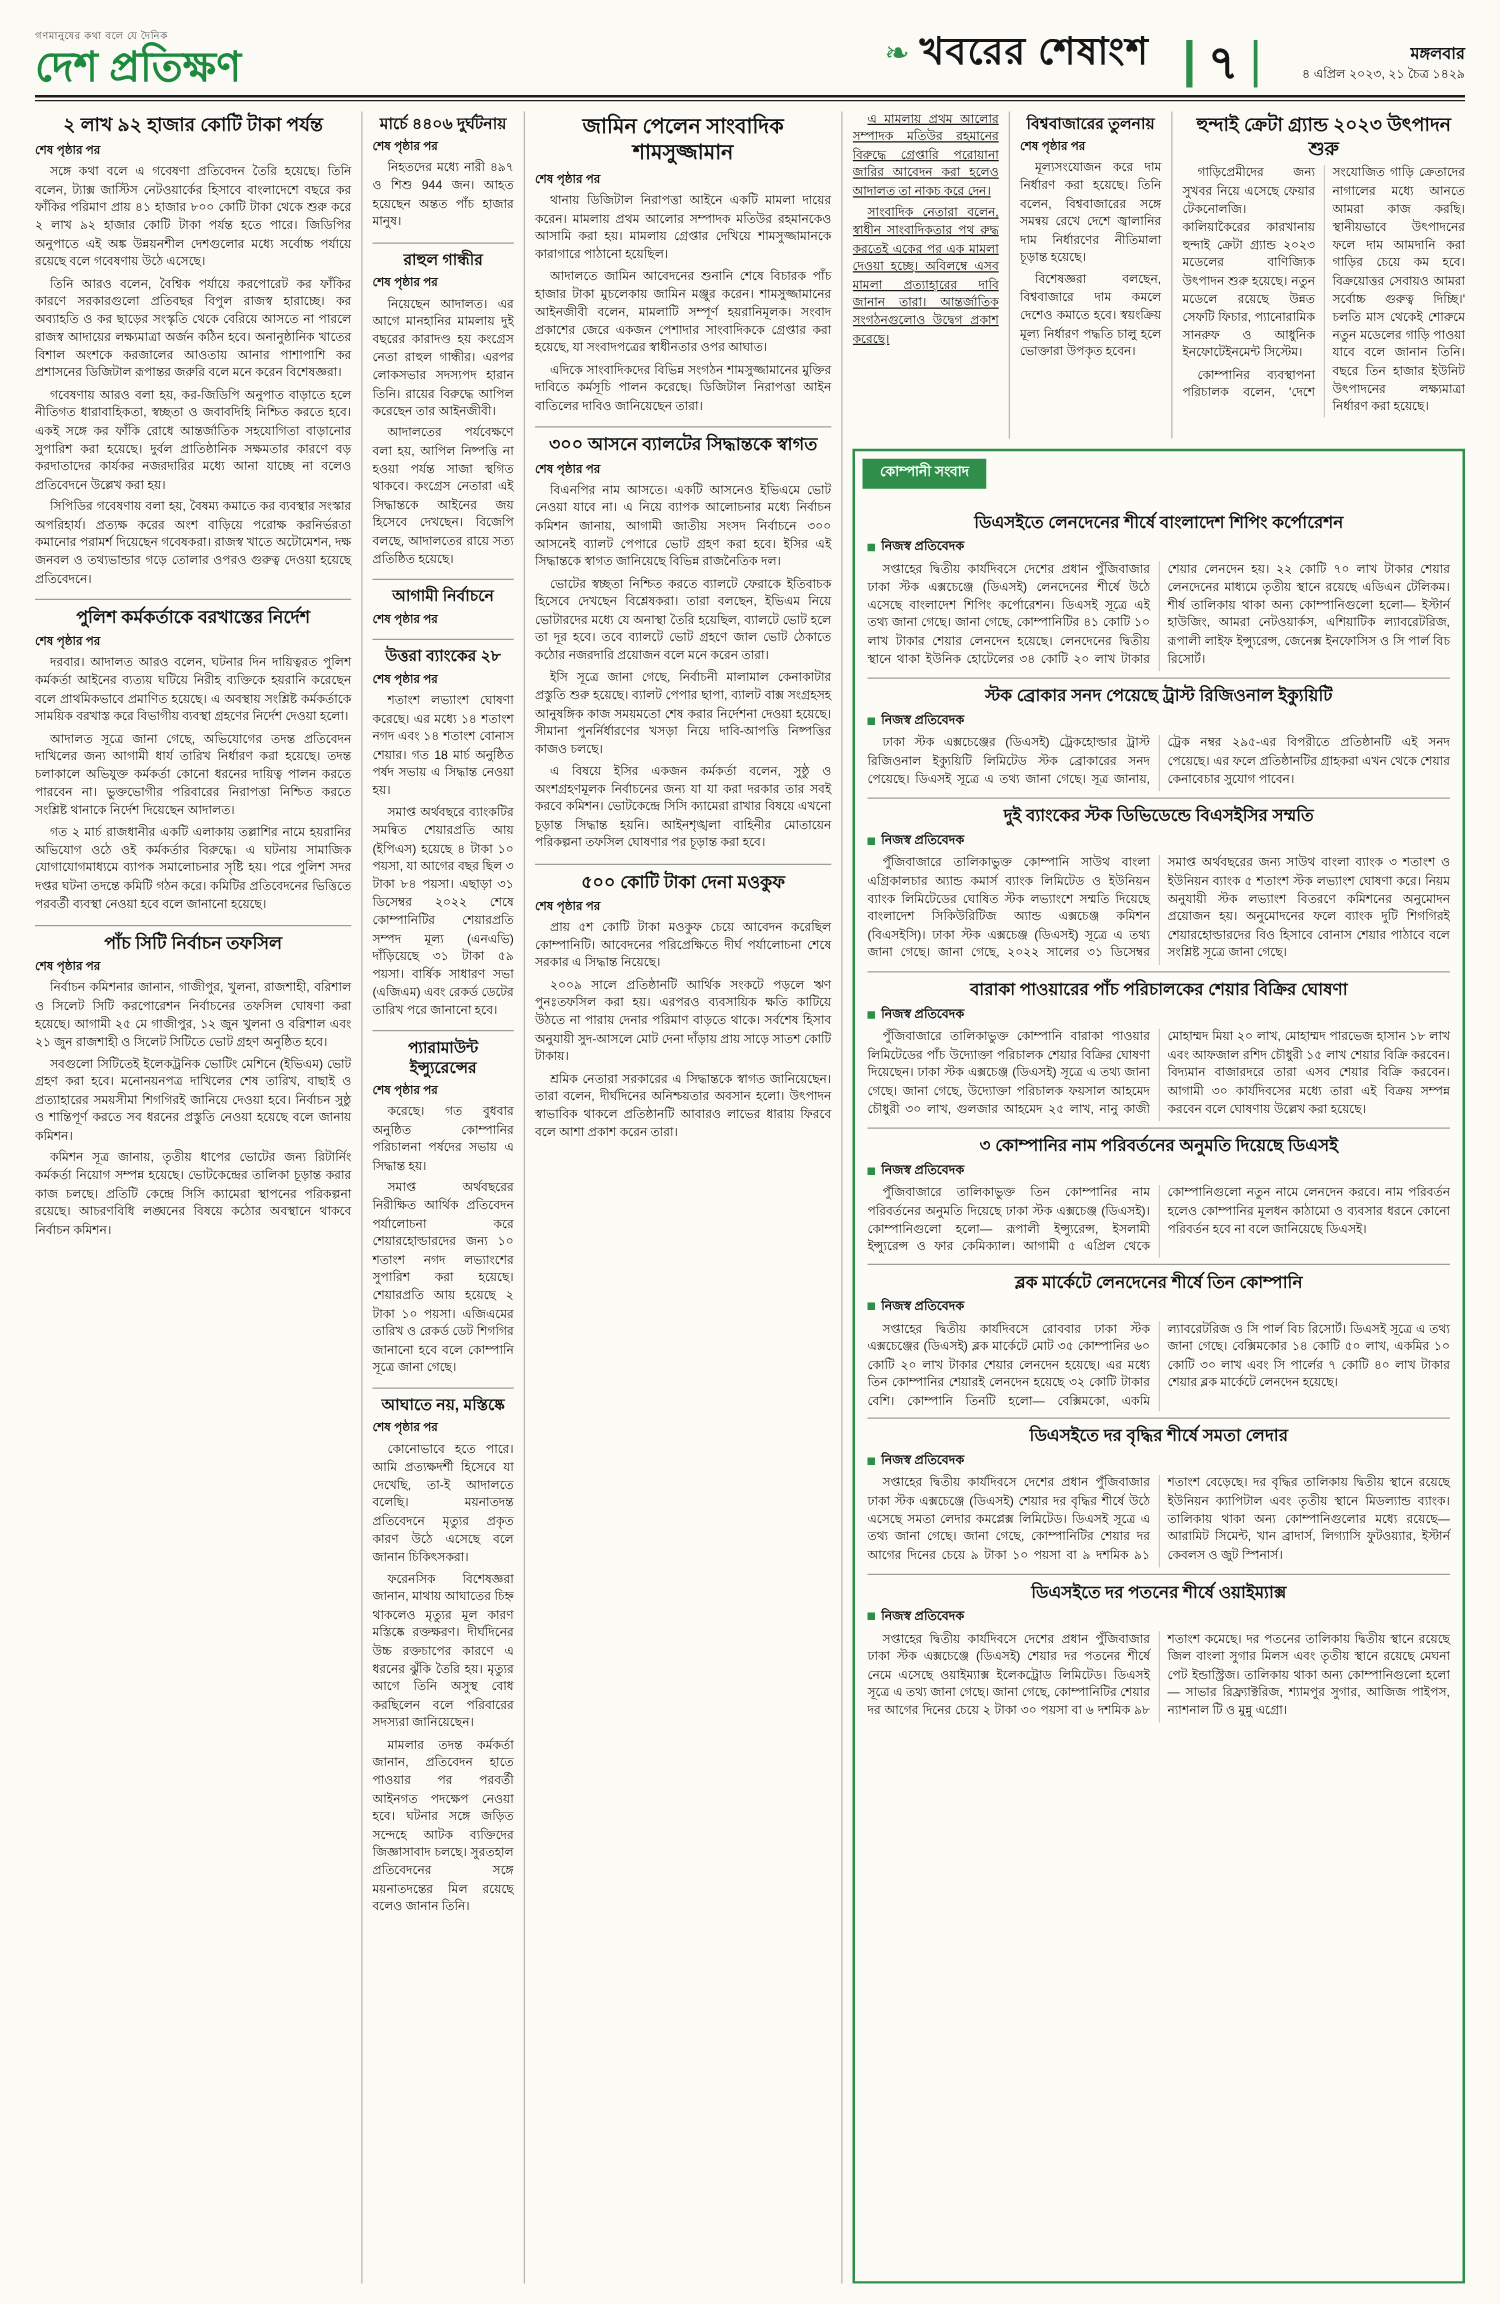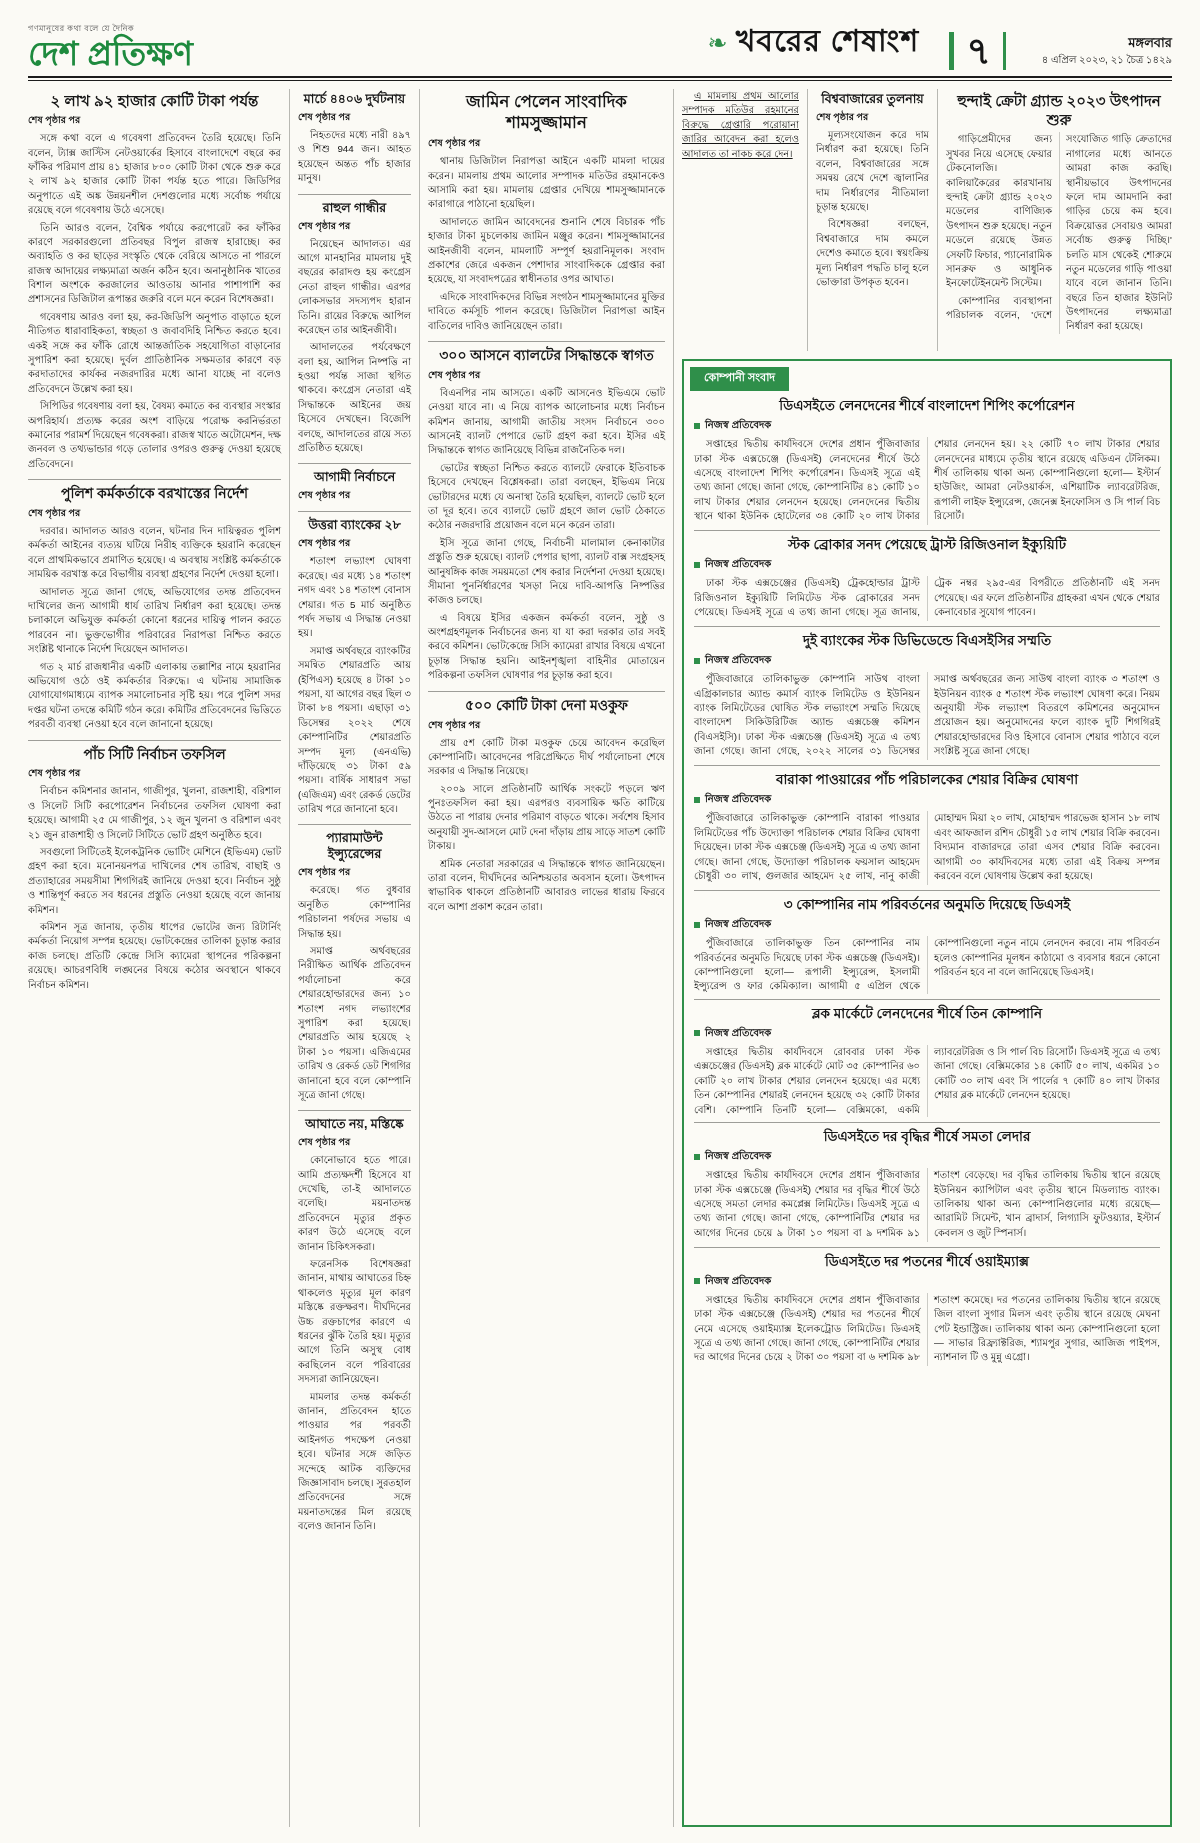--- a/index.html
+++ b/index.html
@@ -26,21 +26,21 @@
   .col2{width:130px;}
   .col3{width:254px;}
   .rcol{flex:1;padding-left:8px;box-sizing:border-box;display:flex;flex-direction:column;overflow:hidden;}
   .top-band{display:flex;height:262px;overflow:hidden;margin-bottom:8px;}
   .tb1{width:126px;padding-left:0;text-decoration:underline;}
   .tb2{width:130px;}
   .tb3{flex:1;padding-left:8px;overflow:hidden;}
   
   .company-box{flex:1;border:2px solid #2f8f4a;padding:6px 10px 8px;overflow:hidden;background:#fcfbf6;}
   .company-tab{display:inline-block;background:#2f8f4a;color:#fff;font-size:11px;font-weight:bold;
-               padding:2px 14px 3px;margin:0 0 4px -4px;}
+               padding:2px 14px 3px;margin:0 0 16px -4px;}
   
   .art{border-bottom:1px solid #9d9d98;padding-bottom:5px;margin-bottom:5px;}
   .art:last-child{border-bottom:none;}
   .hl{font-weight:bold;text-align:center;margin:2px 0 3px;line-height:1.28;}
   .hl-17{font-size:16.5px;}
   .hl-15{font-size:15px;}
   .hl-14{font-size:14px;}
   .hl-13{font-size:13.5px;}
   .hl-12{font-size:12.5px;}
   .kick{font-size:9.5px;font-weight:bold;margin-bottom:3px;}
@@ -110,21 +110,21 @@
         <p class="bp">নিয়েছেন আদালত। এর আগে মানহানির মামলায় দুই বছরের কারাদণ্ড হয় কংগ্রেস নেতা রাহুল গান্ধীর। এরপর লোকসভার সদস্যপদ হারান তিনি। রায়ের বিরুদ্ধে আপিল করেছেন তার আইনজীবী।</p>
         <p class="bp">আদালতের পর্যবেক্ষণে বলা হয়, আপিল নিষ্পত্তি না হওয়া পর্যন্ত সাজা স্থগিত থাকবে। কংগ্রেস নেতারা এই সিদ্ধান্তকে আইনের জয় হিসেবে দেখছেন। বিজেপি বলছে, আদালতের রায়ে সত্য প্রতিষ্ঠিত হয়েছে।</p>
       </article>
       <article class="art">
         <h2 class="hl hl-12">আগামী নির্বাচনে</h2>
         <div class="kick">শেষ পৃষ্ঠার পর</div>
       </article>
       <article class="art">
         <h2 class="hl hl-12">উত্তরা ব্যাংকের ২৮</h2>
         <div class="kick">শেষ পৃষ্ঠার পর</div>
-        <p class="bp">শতাংশ লভ্যাংশ ঘোষণা করেছে। এর মধ্যে ১৪ শতাংশ নগদ এবং ১৪ শতাংশ বোনাস শেয়ার। গত 5 মার্চ অনুষ্ঠিত পর্ষদ সভায় এ সিদ্ধান্ত নেওয়া হয়।</p>
+        <p class="bp">শতাংশ লভ্যাংশ ঘোষণা করেছে। এর মধ্যে ১৪ শতাংশ নগদ এবং ১৪ শতাংশ বোনাস শেয়ার। গত 18 মার্চ অনুষ্ঠিত পর্ষদ সভায় এ সিদ্ধান্ত নেওয়া হয়।</p>
         <p class="bp">সমাপ্ত অর্থবছরে ব্যাংকটির সমন্বিত শেয়ারপ্রতি আয় (ইপিএস) হয়েছে ৪ টাকা ১০ পয়সা, যা আগের বছর ছিল ৩ টাকা ৮৪ পয়সা। এছাড়া ৩১ ডিসেম্বর ২০২২ শেষে কোম্পানিটির শেয়ারপ্রতি সম্পদ মূল্য (এনএভি) দাঁড়িয়েছে ৩১ টাকা ৫৯ পয়সা। বার্ষিক সাধারণ সভা (এজিএম) এবং রেকর্ড ডেটের তারিখ পরে জানানো হবে।</p>
       </article>
       <article class="art">
         <h2 class="hl hl-12">প্যারামাউন্ট ইন্স্যুরেন্সের</h2>
         <div class="kick">শেষ পৃষ্ঠার পর</div>
         <p class="bp">করেছে। গত বুধবার অনুষ্ঠিত কোম্পানির পরিচালনা পর্ষদের সভায় এ সিদ্ধান্ত হয়।</p>
         <p class="bp">সমাপ্ত অর্থবছরের নিরীক্ষিত আর্থিক প্রতিবেদন পর্যালোচনা করে শেয়ারহোল্ডারদের জন্য ১০ শতাংশ নগদ লভ্যাংশের সুপারিশ করা হয়েছে। শেয়ারপ্রতি আয় হয়েছে ২ টাকা ১০ পয়সা। এজিএমের তারিখ ও রেকর্ড ডেট শিগগির জানানো হবে বলে কোম্পানি সূত্রে জানা গেছে।</p>
       </article>
       <article class="art">
         <h2 class="hl hl-12">আঘাতে নয়, মস্তিষ্কে</h2>
@@ -158,20 +158,21 @@
         <p class="bp">২০০৯ সালে প্রতিষ্ঠানটি আর্থিক সংকটে পড়লে ঋণ পুনঃতফসিল করা হয়। এরপরও ব্যবসায়িক ক্ষতি কাটিয়ে উঠতে না পারায় দেনার পরিমাণ বাড়তে থাকে। সর্বশেষ হিসাব অনুযায়ী সুদ-আসলে মোট দেনা দাঁড়ায় প্রায় সাড়ে সাতশ কোটি টাকায়।</p>
         <p class="bp">শ্রমিক নেতারা সরকারের এ সিদ্ধান্তকে স্বাগত জানিয়েছেন। তারা বলেন, দীর্ঘদিনের অনিশ্চয়তার অবসান হলো। উৎপাদন স্বাভাবিক থাকলে প্রতিষ্ঠানটি আবারও লাভের ধারায় ফিরবে বলে আশা প্রকাশ করেন তারা।</p>
       </article>
     </section>
 
     <section class="rcol">
 
       <div class="top-band">
         <div class="ncol tb1">
           <p class="bp">এ মামলায় প্রথম আলোর সম্পাদক মতিউর রহমানের বিরুদ্ধে গ্রেপ্তারি পরোয়ানা জারির আবেদন করা হলেও আদালত তা নাকচ করে দেন।</p>
+          <p class="bp">সাংবাদিক নেতারা বলেন, স্বাধীন সাংবাদিকতার পথ রুদ্ধ করতেই একের পর এক মামলা দেওয়া হচ্ছে। অবিলম্বে এসব মামলা প্রত্যাহারের দাবি জানান তারা। আন্তর্জাতিক সংগঠনগুলোও উদ্বেগ প্রকাশ করেছে।</p>
         </div>
         <div class="ncol tb2">
           <article>
             <h2 class="hl hl-12">বিশ্ববাজারের তুলনায়</h2>
             <div class="kick">শেষ পৃষ্ঠার পর</div>
             <p class="bp">মূল্যসংযোজন করে দাম নির্ধারণ করা হয়েছে। তিনি বলেন, বিশ্ববাজারের সঙ্গে সমন্বয় রেখে দেশে জ্বালানির দাম নির্ধারণের নীতিমালা চূড়ান্ত হয়েছে।</p>
             <p class="bp">বিশেষজ্ঞরা বলছেন, বিশ্ববাজারে দাম কমলে দেশেও কমাতে হবে। স্বয়ংক্রিয় মূল্য নির্ধারণ পদ্ধতি চালু হলে ভোক্তারা উপকৃত হবেন।</p>
           </article>
         </div>
         <div class="tb3">

